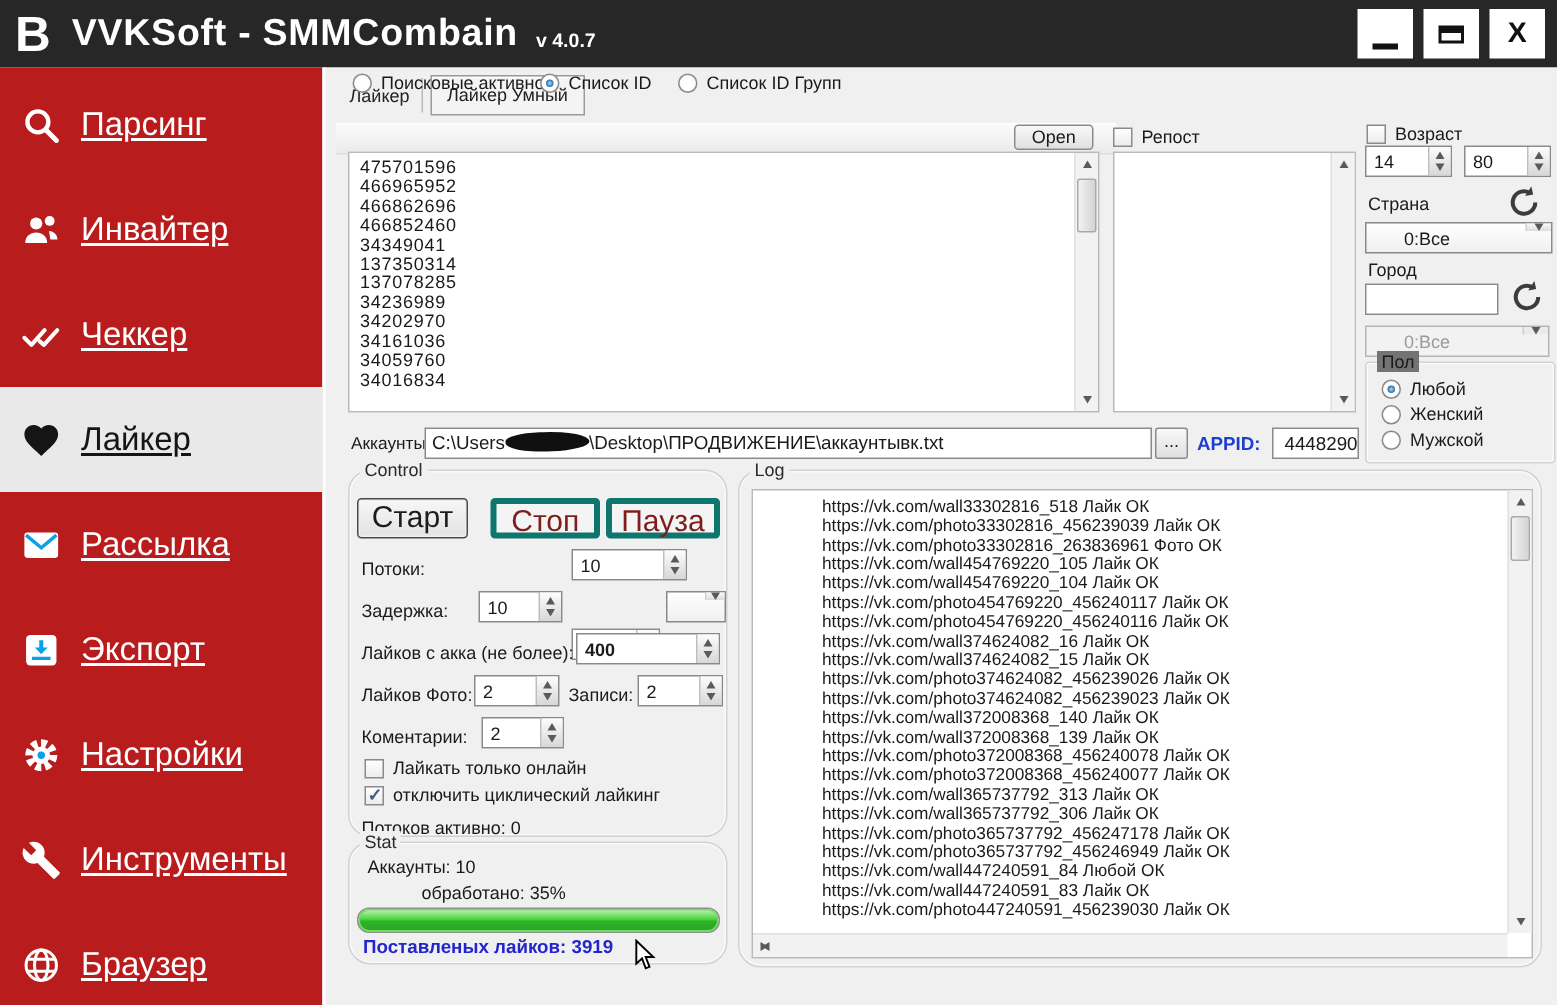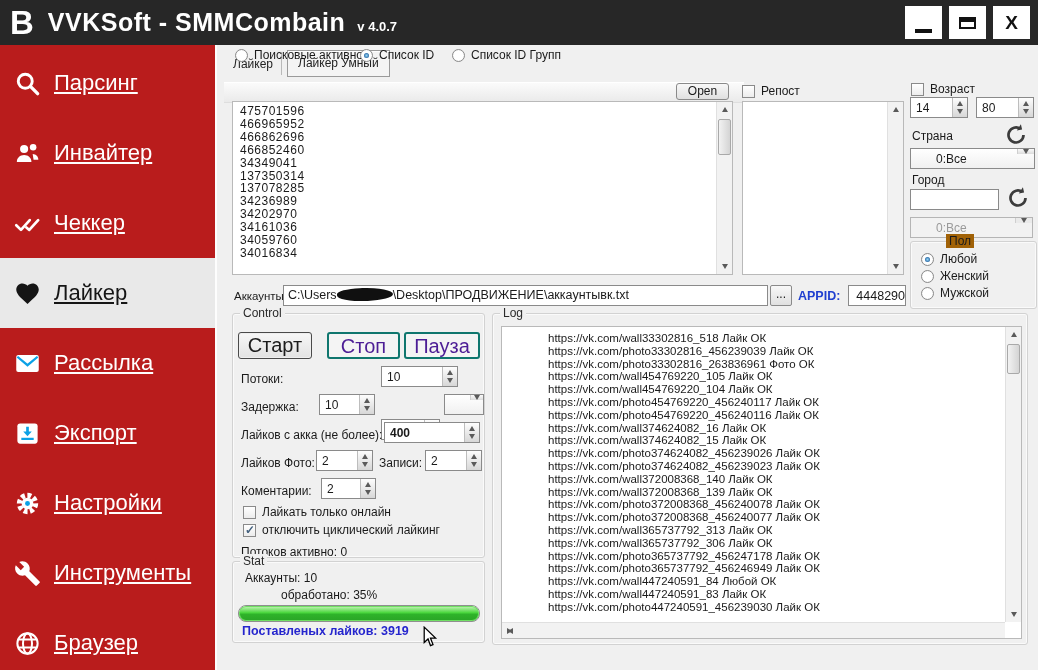--- a/index.html
+++ b/index.html
@@ -74,42 +74,42 @@
   .spin-btns i { display:block; }
   .combo { position:absolute; height:21px; border:1px solid #8a8a8a; background:linear-gradient(#fff,#f0f0f0); display:flex; align-items:flex-start; cursor:pointer;padding-left:20px; }
   .combo-val { flex:1; font-size:12px; padding:3px 0 0 5px; white-space:nowrap; overflow:hidden; }
   .combo-btn { width:17px; display:flex; align-items:center; justify-content:center; border-left:1px solid #cfcfcf; background:linear-gradient(#fafafa,#dcdcdc); }
   .combo.disabled { border-color:#b5b5b5; background:#f2f2f2; }
   .combo.disabled .combo-val { color:#9a9a9a; }
   .combo.disabled .combo-btn { background:#eaeaea; }
   .refresh { position:absolute; width:24px; height:24px; cursor:pointer; }
   .textinput { position:absolute; height:21px; border:1px solid #8a8a8a; background:#fff; }
   .gender-group { position:absolute; left:693px; top:196px; width:127px; height:68px; border:1px solid #d2d2d2; border-radius:3px; box-shadow:inset 0 0 0 1px #fafafa; }
-  .gender-title { position:absolute; top:-8px; left:7px; background:#a16207; padding:0 3px; font-size:12px;margin-left:28px; }
+  .gender-title { position:absolute; top:-8px; left:7px; background:#737373; padding:0 3px; font-size:12px; }
   .gender-radio { position:absolute; left:10px; display:flex; align-items:center; gap:6px; cursor:pointer; font-size:12px; }
 
   
   .acc-label { position:absolute; left:17px; top:245px; font-size:11.5px; }
   .acc-input { position:absolute; left:66px; top:240px; width:485px; height:21px; border:1px solid #8a8a8a; background:#fff; font-size:12.5px; padding:2px 0 0 4px; white-space:nowrap; overflow:hidden; }
   .scribble { display:inline-block; width:56px; height:13px; background:#101010; border-radius:45% 60% 50% 55%; vertical-align:-2px; transform:rotate(-2deg); }
   .browse-btn { position:absolute; left:553px; top:240px; width:22px; height:21px; border:1px solid #8a8a8a; border-radius:2px; background:linear-gradient(#f8f8f8,#e0e0e0); text-align:center; line-height:17px; cursor:pointer; }
   .appid-label { position:absolute; left:581px; top:244px; color:#1f3fd0; font-weight:bold; font-size:12.5px; }
   .appid-input { position:absolute; left:631px; top:240px; width:58px; height:21px; border:1px solid #8a8a8a; background:#fff; font-size:12.5px; padding:3px 0 0 4px;text-align:right; }
 
   
-  .group { position:absolute; border:1px solid #d2d2d2; border-radius:3px; box-shadow:inset 0 0 0 1px #fafafa; }
+  .group { position:absolute; border:1px solid #d2d2d2; border-radius:15px; box-shadow:inset 0 0 0 1px #fafafa; }
   .group-title { position:absolute; top:-8px; left:7px; background:#f0f0f0; padding:0 3px; font-size:12px; color:#2a2a2a; }
   .grp-control { left:15px; top:268px; width:253px; height:245px; }
   .grp-stat { left:15px; top:516px; width:253px; height:82px; }
   .grp-log { left:275px; top:268px; width:536px; height:332px; }
 
   
   .bigbtn { position:absolute; top:18px; height:27px; border-radius:3px; text-align:center; font-size:20px; line-height:24px; cursor:pointer; }
   .btn-start { left:5px; width:74px; border:1px solid #4a4a4a; background:linear-gradient(#f7f7f7,#e2e2e2); color:#1c1c1c; box-shadow:inset 0 0 0 1px #eee; }
-  .btn-dis { border:2px solid #0f766e; background:#f4f4f4; color:#4c1d95; }
+  .btn-dis { border:4px solid #0f766e; background:#f4f4f4; color:#7f1d1d; }
   .btn-stop { left:94px; width:73px; }
   .btn-pause { left:171px; width:76px; }
   .ctl-label { position:absolute; font-size:12px; }
   .ctl-cb { position:absolute; font-size:12px; }
 
   
   .stat-line { position:absolute; font-size:12px; }
   .progress { position:absolute; left:5px; top:43px; width:242px; height:17px; border:1px solid #8f8f8f; border-radius:8px; background:#e6e6e6; overflow:hidden; }
   .progress-fill { height:100%; border-radius:7px; background:linear-gradient(#c9f4bc,#49d73c 45%,#2fb32a 55%,#2aa526); box-shadow:inset 0 0 0 1px #6fdf63; }
   .likes-line { position:absolute; left:9px; top:62px; font-size:12.5px; font-weight:bold; color:#2525cd; }

